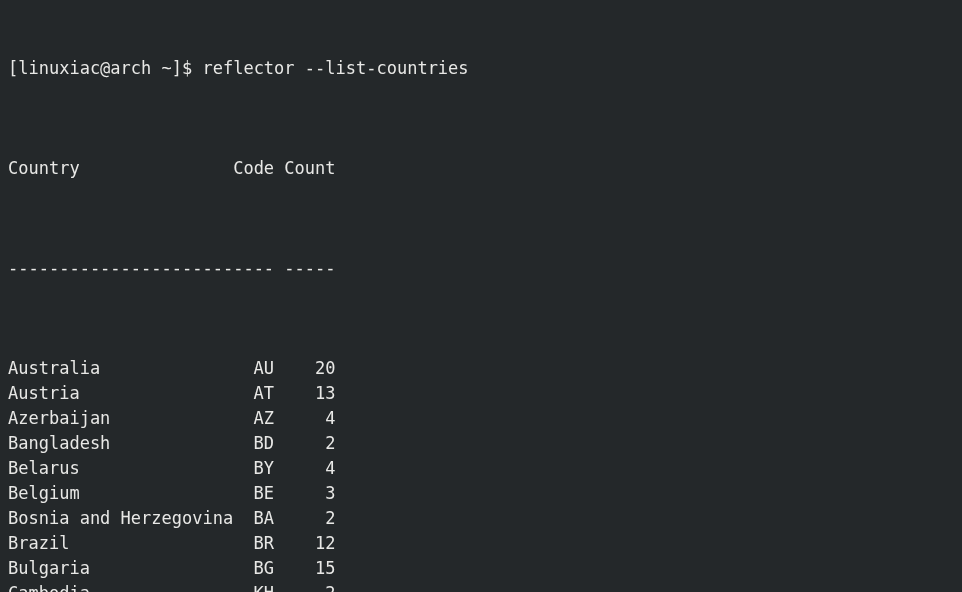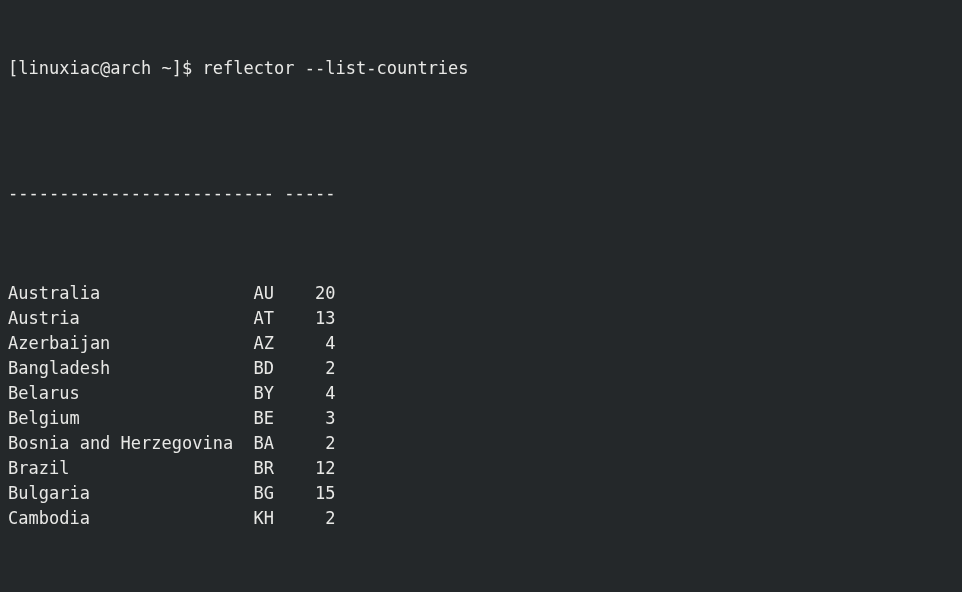--- a/index.html
+++ b/index.html
@@ -51,17 +51,18 @@
   .sep {
     white-space: pre;
   }
 </style>
 </head>
 <body>
 
 <div id="terminal">
   <div class="line prompt-line"><span>[linuxiac@arch ~]$ reflector --list-countries</span></div>
 
+  <div class="line"><span class="col-country">Country</span><span class="col-code">Code</span><span class="col-count">Count</span></div>
 
   <div class="line sep"><span class="col-country">----------------------</span><span class="col-code">----</span><span class="col-count">-----</span></div>
 
   <div id="rows-container"><div class="line"><span class="col-country">Australia</span><span class="col-code">AU</span><span class="col-count">20</span></div><div class="line"><span class="col-country">Austria</span><span class="col-code">AT</span><span class="col-count">13</span></div><div class="line"><span class="col-country">Azerbaijan</span><span class="col-code">AZ</span><span class="col-count">4</span></div><div class="line"><span class="col-country">Bangladesh</span><span class="col-code">BD</span><span class="col-count">2</span></div><div class="line"><span class="col-country">Belarus</span><span class="col-code">BY</span><span class="col-count">4</span></div><div class="line"><span class="col-country">Belgium</span><span class="col-code">BE</span><span class="col-count">3</span></div><div class="line"><span class="col-country">Bosnia and Herzegovina</span><span class="col-code">BA</span><span class="col-count">2</span></div><div class="line"><span class="col-country">Brazil</span><span class="col-code">BR</span><span class="col-count">12</span></div><div class="line"><span class="col-country">Bulgaria</span><span class="col-code">BG</span><span class="col-count">15</span></div><div class="line"><span class="col-country">Cambodia</span><span class="col-code">KH</span><span class="col-count">2</span></div></div>
 </div>
 
 </body></html>

